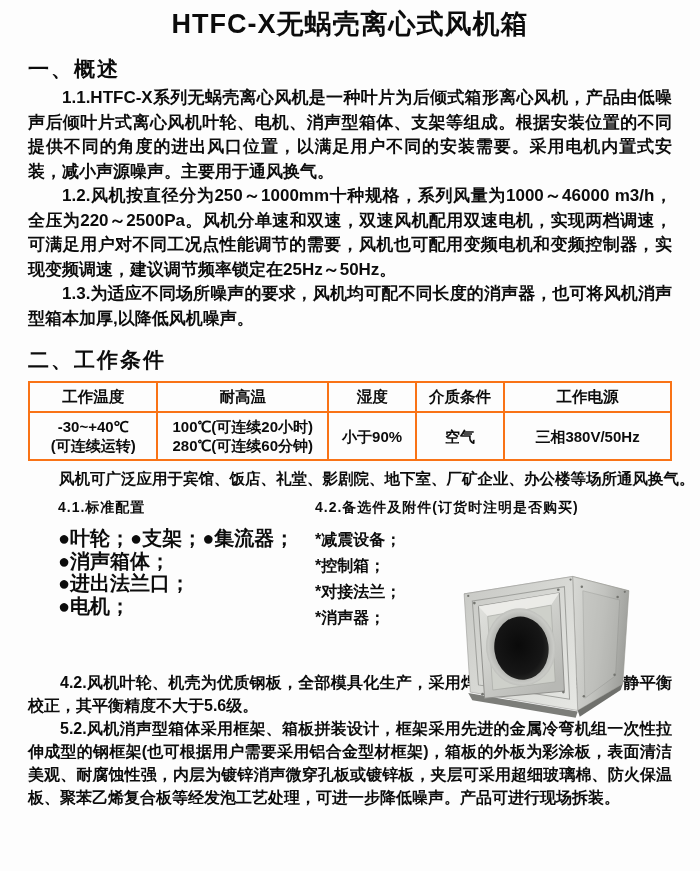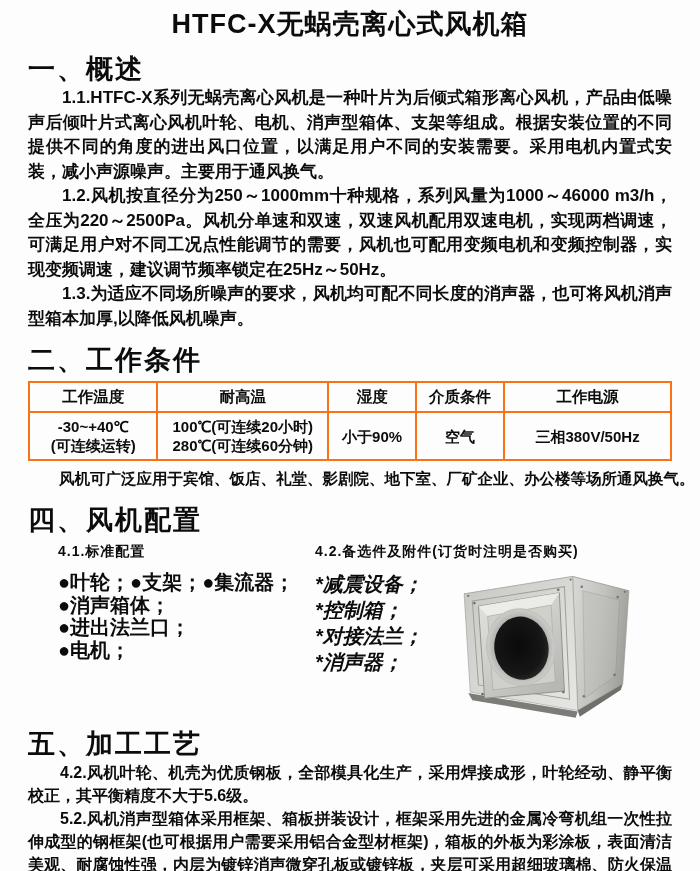--- a/index.html
+++ b/index.html
@@ -14,21 +14,21 @@
   }
   .page { padding: 6px 28px 0 28px; }
 
   h1.doc-title {
     font-size: 27px; line-height: 32px;
     text-align: center;
     margin: 2px 0 6px 0;
     letter-spacing: 1px;
   }
   h2.sec {
-    font-size: 27px; line-height: 26px;
+    font-size: 21px; line-height: 26px;
     margin: 16px 0 4px 0;
     letter-spacing: 2px;
   }
   p.body {
     font-size: 17px; line-height: 24.5px;
     margin: 0;
     text-align: justify;
     text-indent: 2em;
   }
   p.body.small { font-size: 16px; line-height: 23px; }
@@ -53,21 +53,21 @@
     font-weight: bold;
   }
   table.cond-table th { font-size: 15.5px; height: 24px; }
   table.cond-table td { font-size: 15px; line-height: 19px; height: 42px; }
 
   .config-cols { display: flex; margin-top: 2px; min-height: 178px; }
   .col-std { width: 287px; padding-left: 30px; box-sizing: border-box; }
   .col-opt { flex: 1; }
   .sub-heading { font-size: 14px; line-height: 24px; margin: 2px 0 8px 0; letter-spacing: 1px; }
   .cfg-item { font-size: 20px; line-height: 22.5px; }
-  .opt-item { font-size: 20px; line-height: 26px; font-style: italic; }
+  .opt-item { font-size: 16px; line-height: 26px; }
 
   .fan-photo {
     position: absolute;
     left: 458px; top: 569px;
     width: 176px; height: 150px;
   }
 </style>
 </head>
 <body>
 
@@ -106,39 +106,37 @@
 280℃(可连续60分钟)</td>
         <td>小于90%</td>
         <td>空气</td>
         <td>三相380V/50Hz</td>
       </tr>
     </tbody>
   </table>
 
   <p class="one-line">风机可广泛应用于宾馆、饭店、礼堂、影剧院、地下室、厂矿企业、办公楼等场所通风换气。</p>
 
-  <h2 class="sec">四、风机配置</h2>
   <div class="config-cols">
     <div class="col-std">
       <div class="sub-heading">4.1.标准配置</div>
       <div class="cfg-item">●叶轮；●支架；●集流器；</div>
       <div class="cfg-item">●消声箱体；</div>
       <div class="cfg-item">●进出法兰口；</div>
       <div class="cfg-item">●电机；</div>
     </div>
     <div class="col-opt">
       <div class="sub-heading">4.2.备选件及附件(订货时注明是否购买)</div>
       <div class="opt-item">*减震设备；</div>
       <div class="opt-item">*控制箱；</div>
       <div class="opt-item">*对接法兰；</div>
       <div class="opt-item">*消声器；</div>
     </div>
   </div>
 
-  <h2 class="sec">五、加工工艺</h2>
   <p class="body small">4.2.风机叶轮、机壳为优质钢板，全部模具化生产，采用焊接成形，叶轮经动、静平衡校正，其平衡精度不大于5.6级。</p>
   <p class="body small">5.2.风机消声型箱体采用框架、箱板拼装设计，框架采用先进的金属冷弯机组一次性拉伸成型的钢框架(也可根据用户需要采用铝合金型材框架)，箱板的外板为彩涂板，表面清洁美观、耐腐蚀性强，内层为镀锌消声微穿孔板或镀锌板，夹层可采用超细玻璃棉、防火保温板、聚苯乙烯复合板等经发泡工艺处理，可进一步降低噪声。产品可进行现场拆装。</p>
 
 </div>
 
 <svg class="fan-photo" viewBox="0 0 172 146" role="img" aria-label="无蜗壳离心式风机箱产品照片">
   <defs>
     <linearGradient id="gTop" x1="0" y1="0" x2="0" y2="1">
       <stop offset="0" stop-color="#f2f3ef"></stop>
         <stop offset="1" stop-color="#d5d6d2"></stop>

